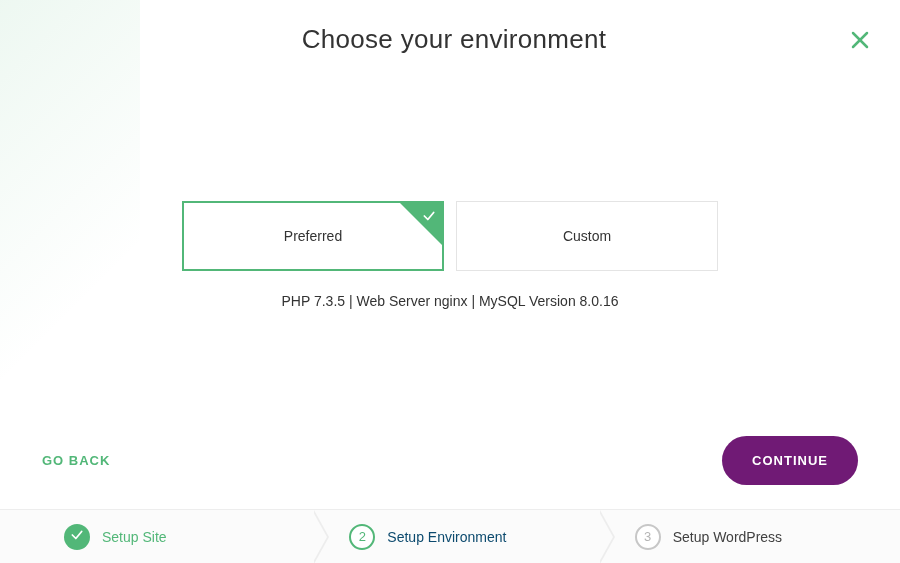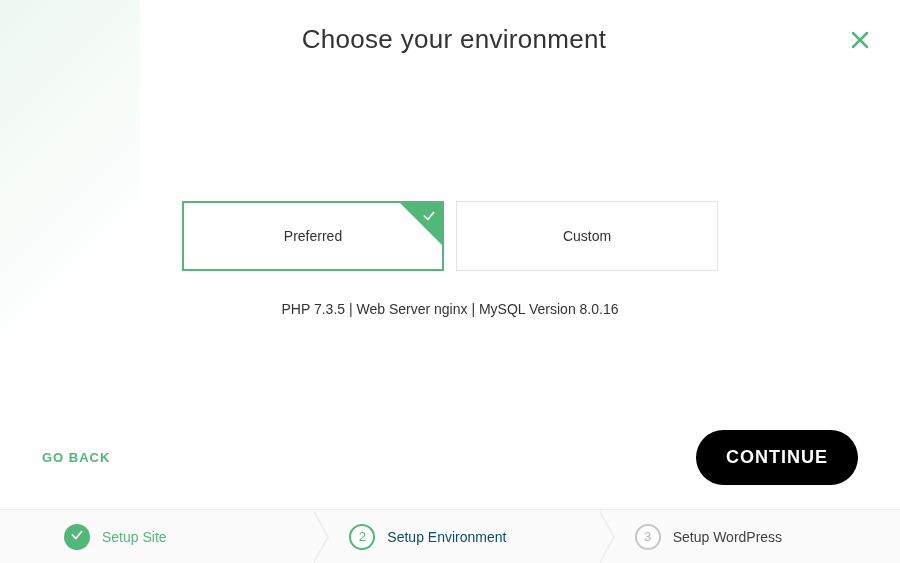--- a/index.html
+++ b/index.html
@@ -49,21 +49,21 @@
     .content {
       flex: 1;
       display: flex;
       flex-direction: column;
       align-items: center;
       padding-top: 146px;
     }
     .option-row {
       display: flex;
       gap: 12px;
-      margin-bottom: 30px;
+      margin-bottom: 22px;
     }
     .option-card {
       width: 262px;
       height: 70px;
       border: 1px solid #e4e4e4;
       display: flex;
       align-items: center;
       justify-content: center;
       font-size: 14px;
       color: #333333;
@@ -108,23 +108,23 @@
       padding: 0 42px;
     }
     .go-back {
       font-size: 13px;
       font-weight: 700;
       letter-spacing: 1px;
       color: #52b778;
       cursor: pointer;
     }
     .continue-btn {
-      background: #000000;
+      background: #701a75;
       color: #ffffff;
-      font-size: 18px;
+      font-size: 13px;
       font-weight: 700;
       letter-spacing: 1px;
       padding: 17px 30px;
       border-radius: 30px;
       cursor: pointer;
       border: none;
       text-align: center;
     }
     .stepper {
       position: absolute;

